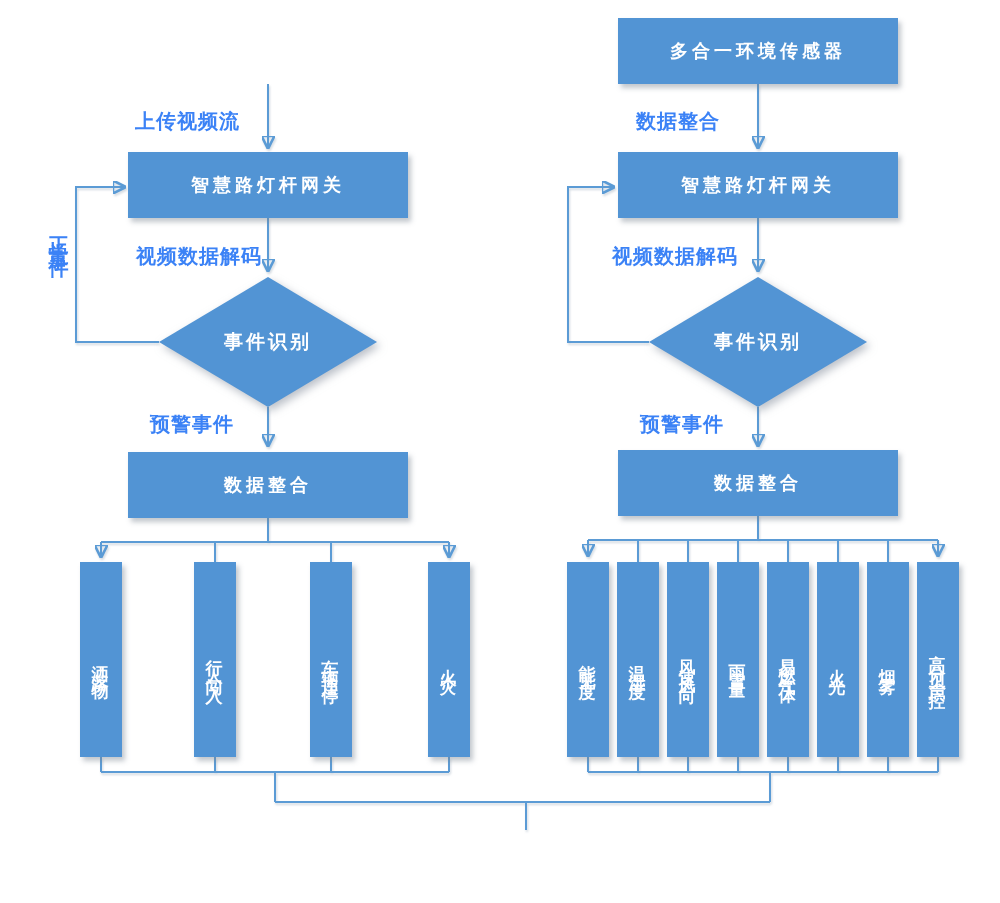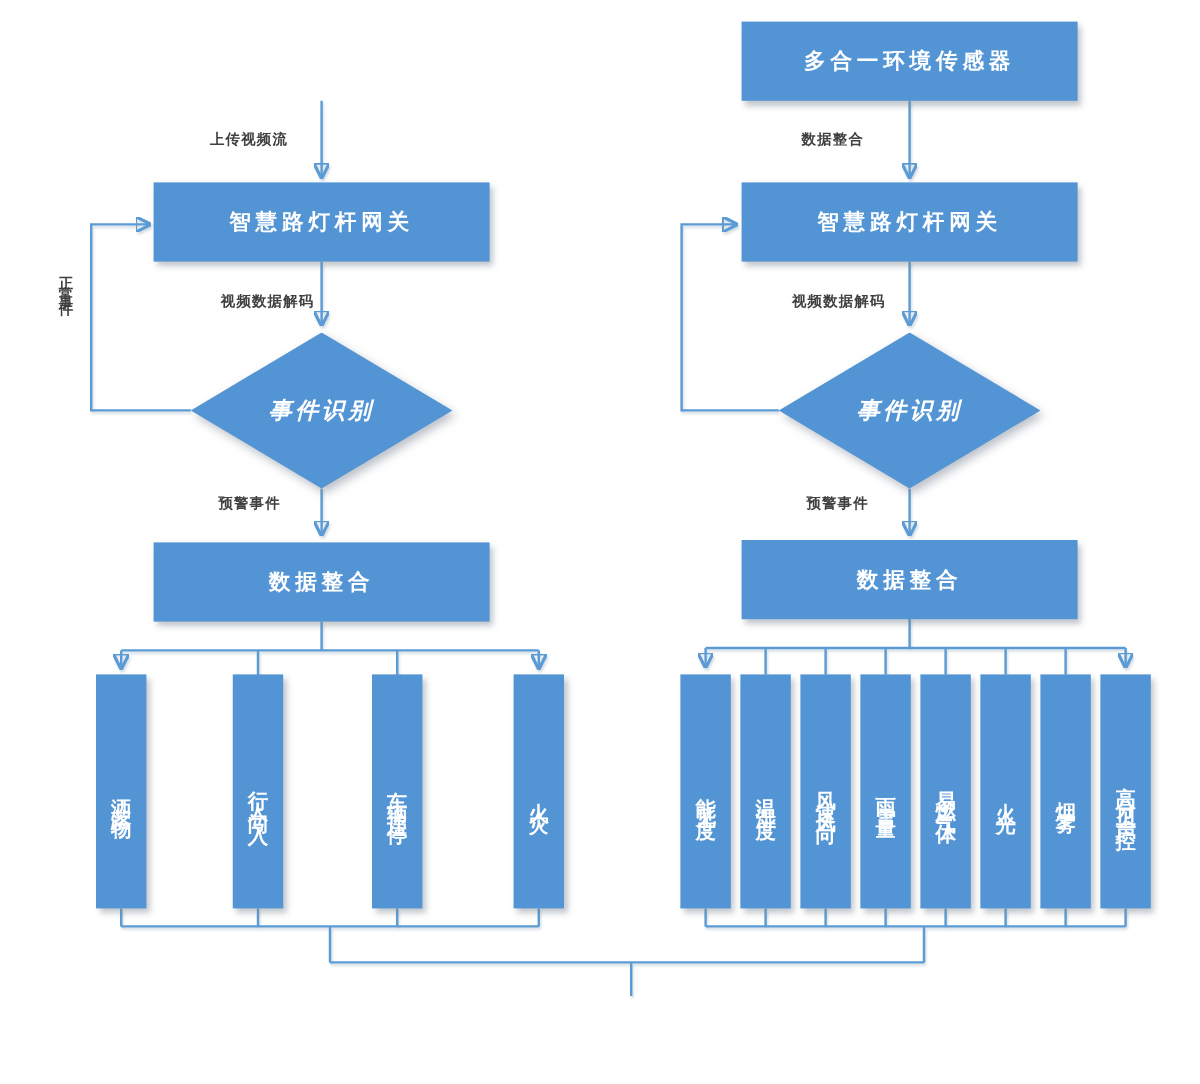--- a/index.html
+++ b/index.html
@@ -16,26 +16,25 @@
   }
   .box-h{width:280px;height:66px;font-size:18px;letter-spacing:4px;}
   .diamond-wrap{
     position:absolute;width:218px;height:130px;
     filter:drop-shadow(3px 4px 4px rgba(120,130,145,0.5));
   }
   .diamond{
     width:100%;height:100%;background:#5294D4;color:#ffffff;font-weight:bold;
     display:flex;align-items:center;justify-content:center;font-size:19px;letter-spacing:3px;
     clip-path:polygon(50% 0,100% 50%,50% 100%,0 50%);
-    font-style:italic;
   }
   .vbox{width:42px;top:562px;height:195px;font-size:17px;}
   .vbox span{writing-mode:vertical-rl;text-orientation:upright;letter-spacing:9px;margin-bottom:-9px;}
   .edge-label{
-    position:absolute;color:#404040;font-weight:bold;font-size:12px;
+    position:absolute;color:#3b82f6;font-weight:bold;font-size:20px;
     text-align:right;letter-spacing:1px;white-space:nowrap;
   }
   .edge-label.vertical{
     writing-mode:vertical-rl;text-orientation:upright;letter-spacing:7px;text-align:left;
   }
   .sink-box{width:278px;height:62px;font-size:18px;letter-spacing:3px;}
 </style>
 </head>
 <body>
 

